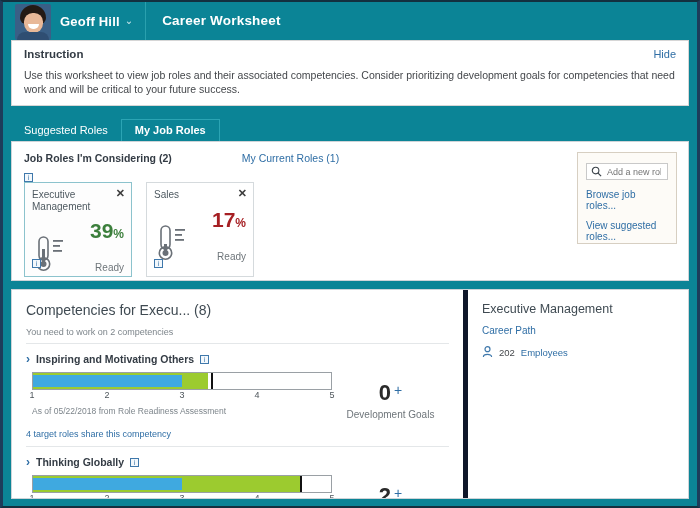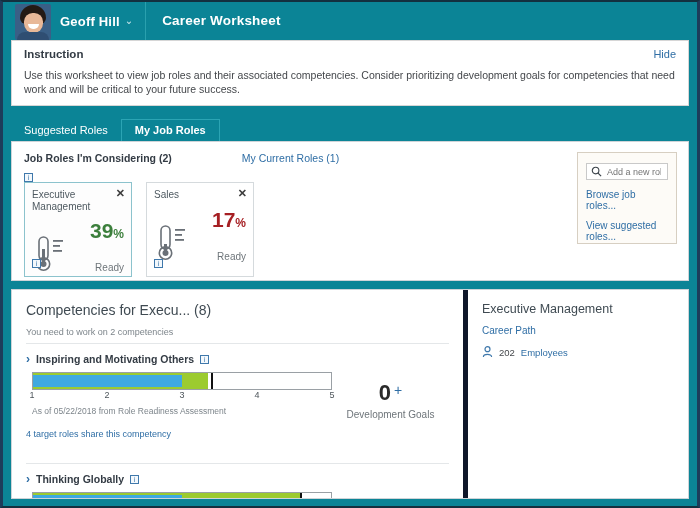--- a/index.html
+++ b/index.html
@@ -286,21 +286,21 @@
     position: absolute; top: 0;
     font-size: 9px; color: #4d555b;
     transform: translateX(-50%);
   }
   .asof {
     font-size: 8.5px; color: #7d858b;
     margin-left: 6px; margin-top: 2px;
   }
   .share {
     font-size: 9px; color: #2f6ea5;
-    margin-top: 9px; padding-bottom: 24px;
+    margin-top: 9px; padding-bottom: 7px;
     border-bottom: 1px solid #e4e7e9;
     cursor: pointer;
   }
   .goals {
     width: 124px;
     text-align: center;
     padding-top: 14px;
   }
   .goals-num {
     font-size: 22px; font-weight: bold; color: #2b2b2b;

